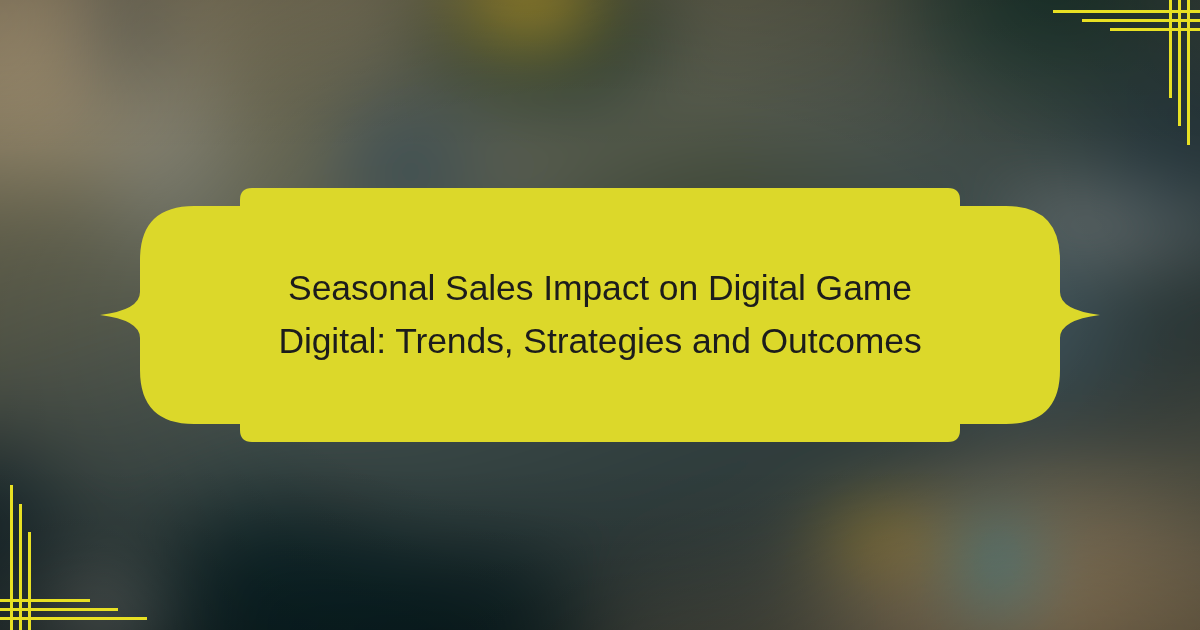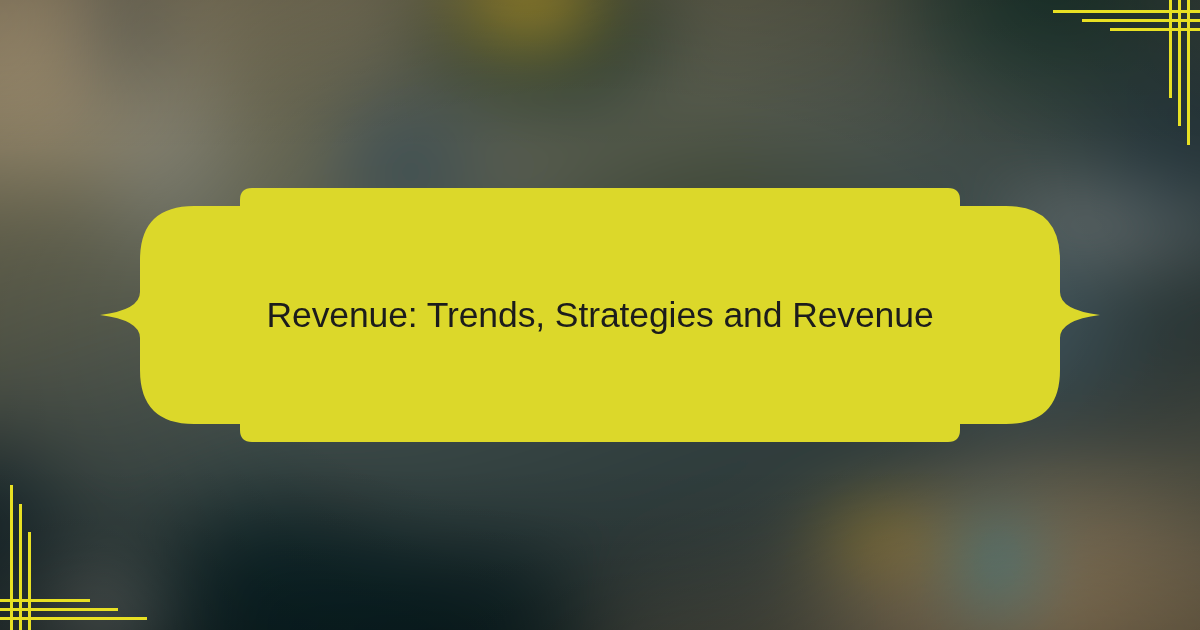--- a/index.html
+++ b/index.html
@@ -164,16 +164,17 @@
         Q 40 132 0 127
         Q 40 122 40 104
         L 40 72
         Q 40 18 94 18
         L 140 18
         Z"></path>
     </svg>
   </div>
 
   <div class="badge-text">
-    <span class="line">Revenue: Trends, Strategies and Revenue</span>
+    <span class="line">Seasonal Sales Impact on Digital Game</span>
+    <span class="line">Digital: Trends, Strategies and Outcomes</span>
   </div>
 
 </div>
 
 </body></html>

